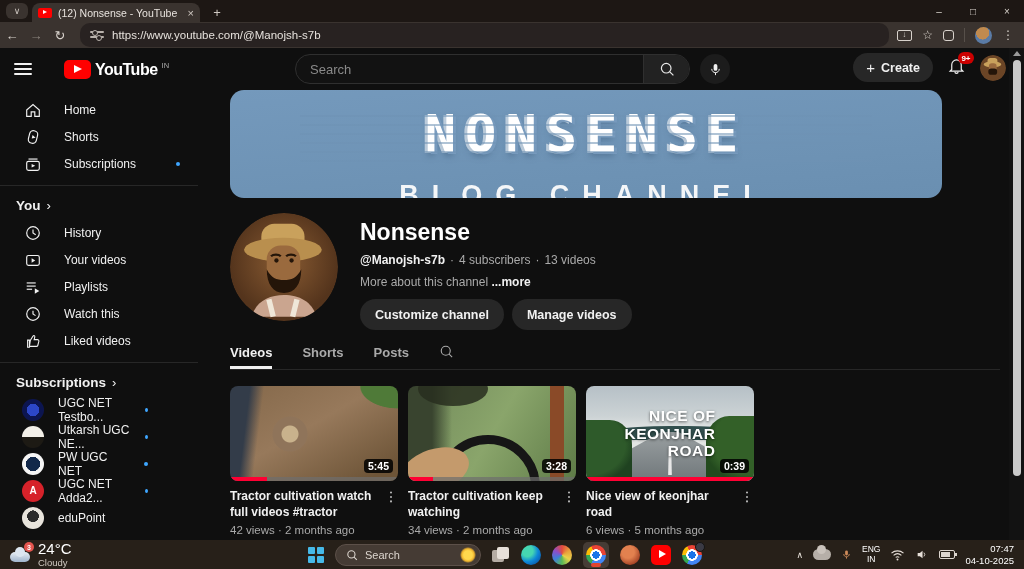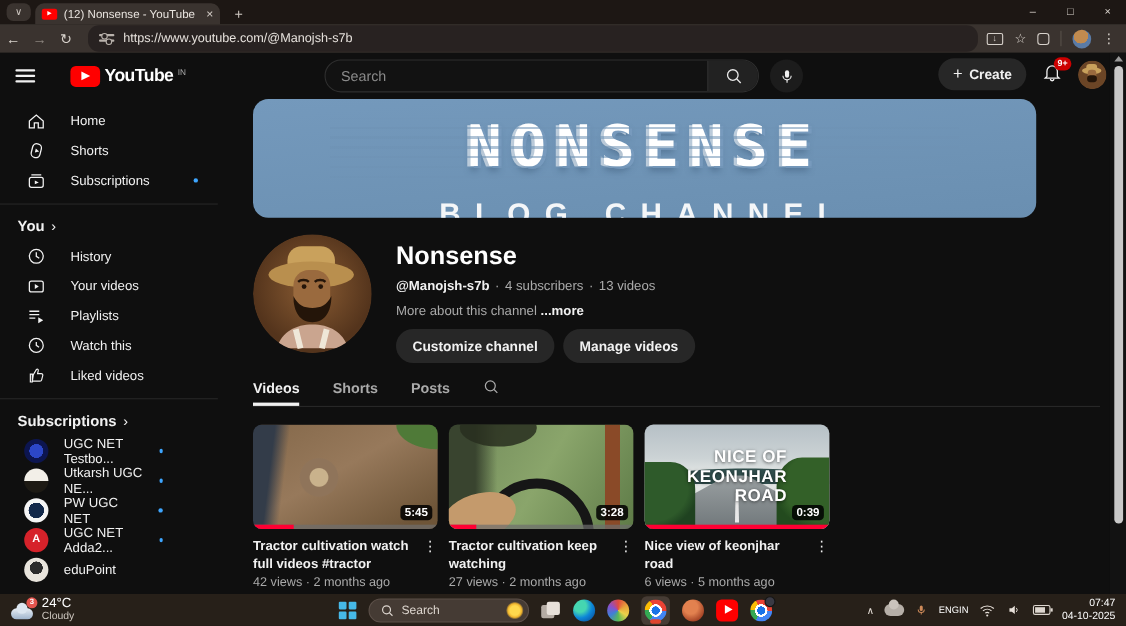--- a/index.html
+++ b/index.html
@@ -174,21 +174,21 @@
   .weather { display:flex; align-items:center; gap:6px; margin-left:10px; }
   .weather-icon { position:relative; width:22px; height:18px; }
   .w-cloud { position:absolute; left:0; bottom:1px; width:20px; height:10px; border-radius:8px;
     background:linear-gradient(#e8eef4, #9fb4cc); }
   .w-cloud::before { content:""; position:absolute; left:5px; top:-5px; width:10px; height:10px;
     border-radius:50%; background:#dce6f0; }
   .w-badge { position:absolute; right:-2px; top:-3px; width:10px; height:10px; border-radius:50%;
     background:#e4554e; color:#fff; font-size:7px; font-weight:bold; display:flex; align-items:center;
     justify-content:center; }
   .weather-txt { display:flex; flex-direction:column; line-height:1.15; }
-  .weather-temp { font-size:12px; color:#fff; }
+  .weather-temp { font-size:15px; color:#fff; }
   .weather-cond { font-size:9.5px; color:#cfc8c0; }
   .tb-center { position:absolute; left:308px; display:flex; align-items:center; gap:11px; height:29px; }
   .start-btn { width:16px; height:16px; display:grid; grid-template-columns:7px 7px; gap:2px; }
   .start-btn span { width:7px; height:7px; background:#46b9e8; border-radius:1px; }
   .tb-search { width:146px; height:22px; border-radius:11px; background:#453b34; border:1px solid #5c5049;
     display:flex; align-items:center; padding:0 4px 0 10px; gap:7px; }
   .tb-search-txt { flex:1; font-size:11px; color:#ddd6cf; }
   .sun { width:16px; height:16px; border-radius:50%;
     background:radial-gradient(circle, #ffd94d 0 38%, #f0b52e 55%, rgba(240,181,46,0) 72%); }
   .tb-ico-app { width:20px; height:20px; border-radius:4px; }
@@ -211,21 +211,21 @@
   .yt-app::after { content:""; position:absolute; left:7.5px; top:5.5px; border-left:7px solid #fff;
     border-top:4.5px solid transparent; border-bottom:4.5px solid transparent; }
   .chrome2-wrap { position:relative; width:20px; height:20px; }
   .chrome2-badge { position:absolute; right:-3px; top:-3px; width:10px; height:10px; border-radius:50%;
     background:#3a3a44; border:1px solid #151515; }
   .tray { margin-left:auto; display:flex; align-items:center; gap:10px; padding-right:10px; }
   .tray-chev { font-size:9px; color:#e7e0d9; }
   .tray-cloud { width:18px; height:11px; border-radius:7px; background:#b6afa8; position:relative; }
   .tray-cloud::before { content:""; position:absolute; left:4px; top:-4px; width:9px; height:9px;
     border-radius:50%; background:#cac3bc; }
-  .lang { display:flex; flex-direction:row; align-items:center; line-height:1.1; }
+  .lang { display:flex; flex-direction:column; align-items:center; line-height:1.1; }
   .lang span { font-size:8.5px; color:#fff; }
   .battery { width:16px; height:9px; border:1px solid #ddd6cf; border-radius:2px; position:relative; }
   .battery::before { content:""; position:absolute; left:1px; top:1px; bottom:1px; width:9px; background:#ddd6cf; }
   .battery::after { content:""; position:absolute; right:-3px; top:2px; width:2px; height:3px; background:#ddd6cf; }
   .clock { display:flex; flex-direction:column; align-items:flex-end; line-height:1.2; }
   .clock span { font-size:9.5px; color:#fff; }
 </style>
 </head>
 <body>
 
@@ -502,21 +502,21 @@
             <div class="t2-arm"></div>
             <span class="duration">3:28</span>
             <div class="progress-track">
                 <div class="progress-fill" style="width: 15%;"></div>
               </div>
           </div>
           <div class="card-body">
             <div class="card-title">Tractor cultivation keep watching</div>
             <div class="card-kebab">⋮</div>
           </div>
-          <div class="card-meta">27 views · 2 months ago</div>
+          <div class="card-meta">34 views · 2 months ago</div>
         </div>
 
         <div class="card">
           <div class="thumb t3">
             <div class="t3-mount"></div>
             <div class="t3-road"></div>
             <div class="t3-line"></div>
             <div class="t3-trees-l"></div>
             <div class="t3-trees-r"></div>
             <div class="thumb-text">NICE OF

